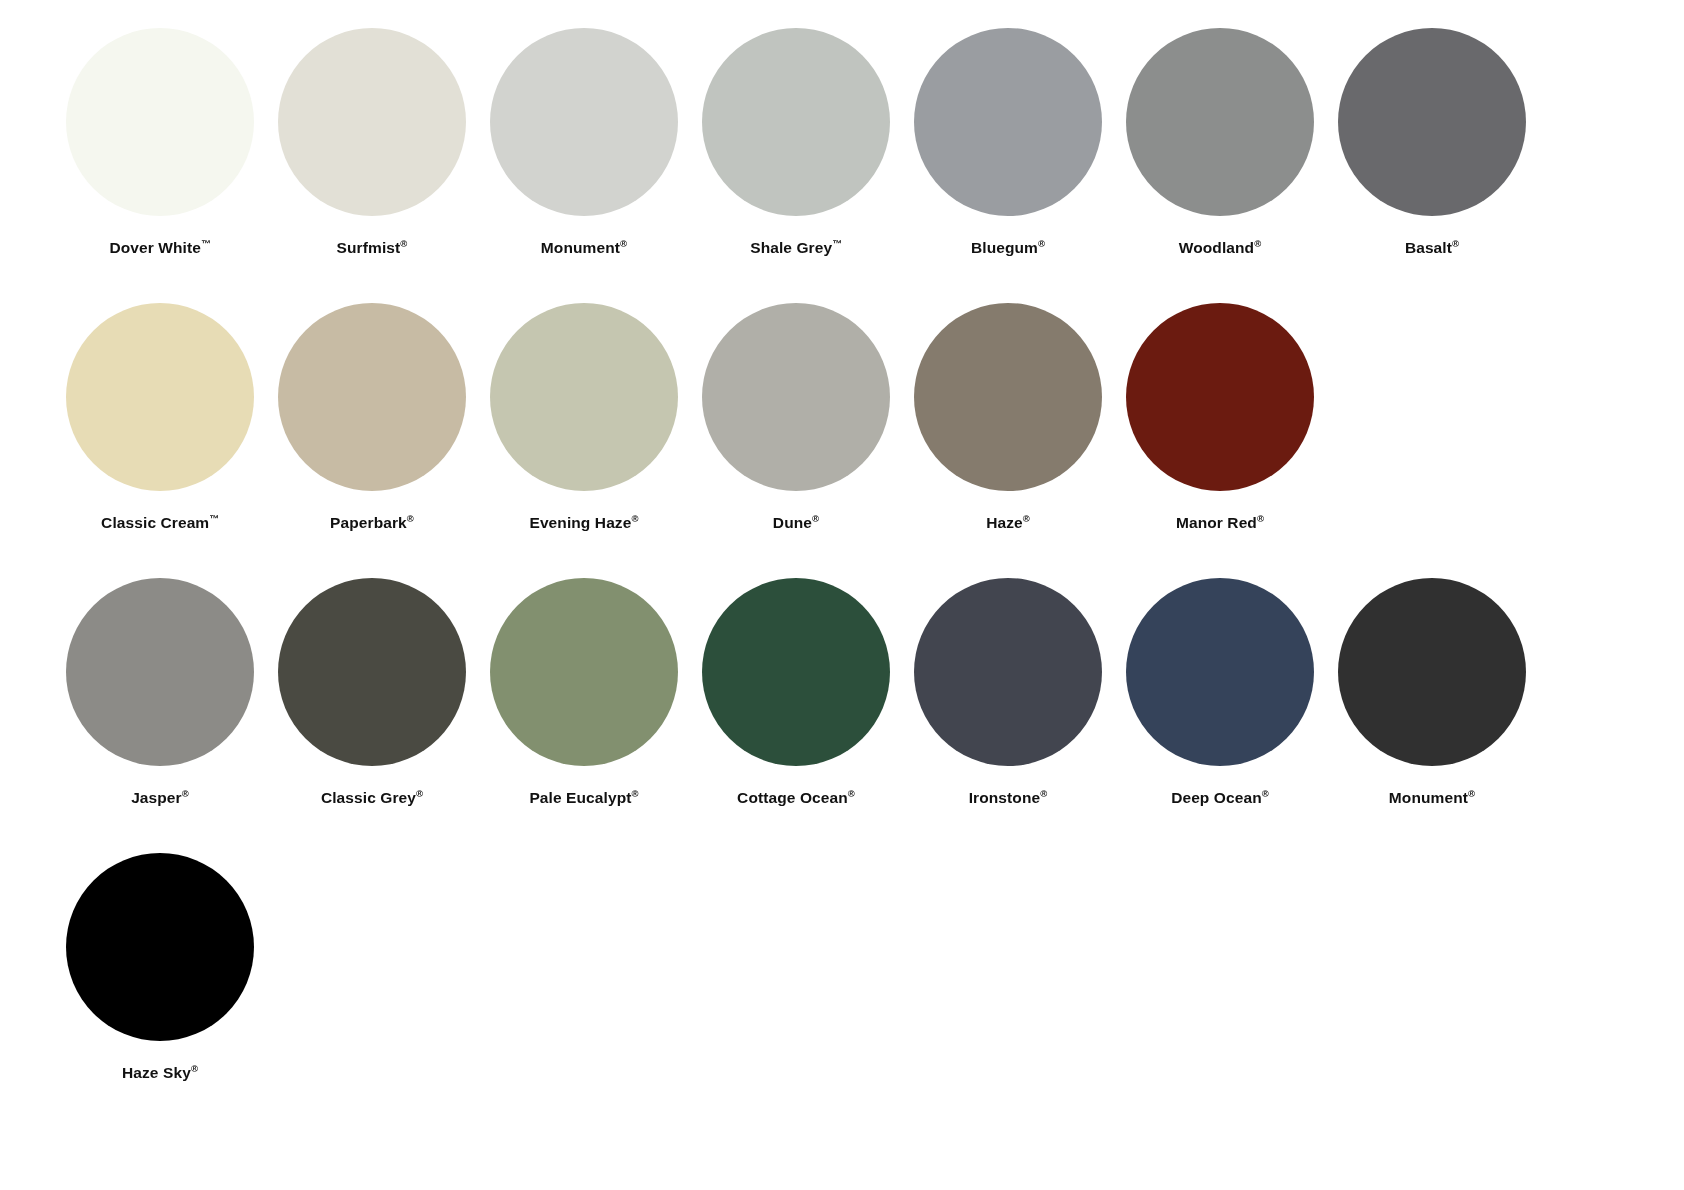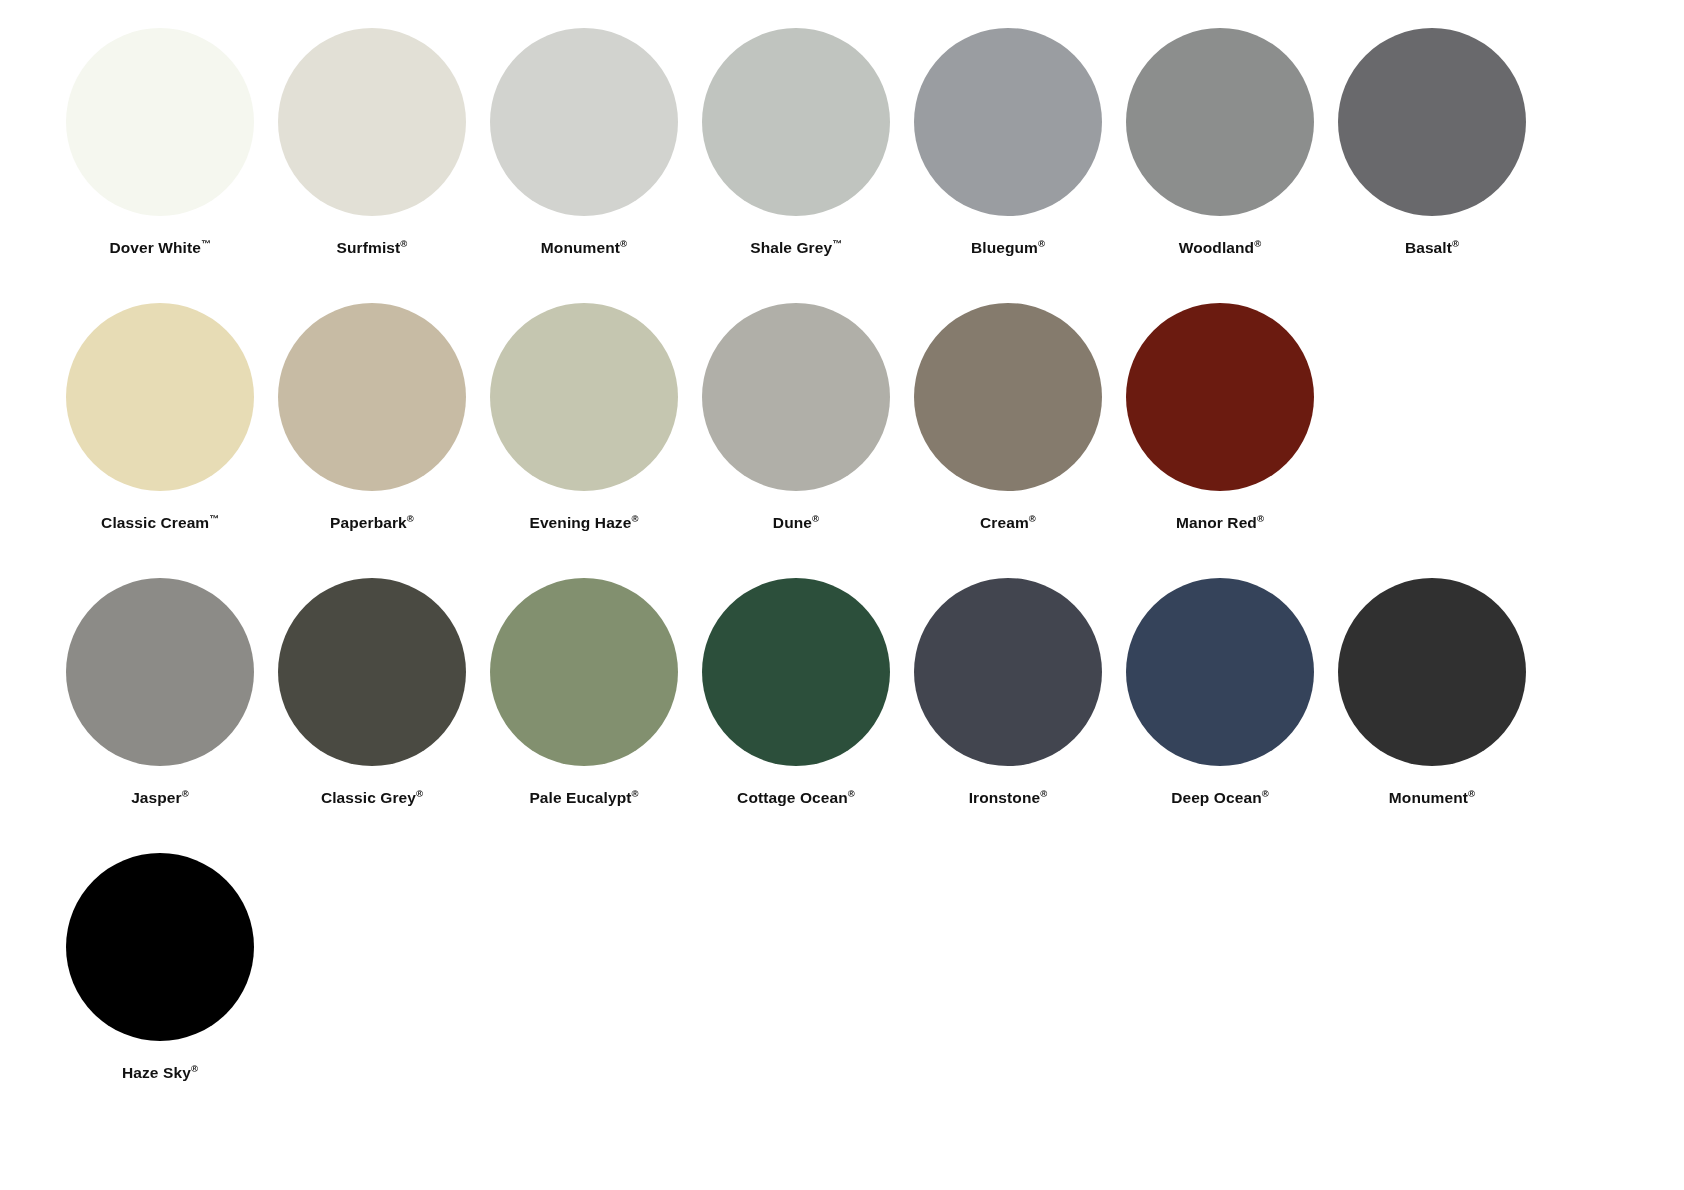--- a/index.html
+++ b/index.html
@@ -114,21 +114,21 @@
       <div class="swatch-cell">
         <div class="swatch-circle" title="#c5c6b0" style="background: rgb(197, 198, 176);"></div>
         <div class="swatch-label"><span>Evening Haze</span><span class="tm-mark">®</span></div>
       </div>
       <div class="swatch-cell">
         <div class="swatch-circle" title="#b0afa8" style="background: rgb(176, 175, 168);"></div>
         <div class="swatch-label"><span>Dune</span><span class="tm-mark">®</span></div>
       </div>
       <div class="swatch-cell">
         <div class="swatch-circle" title="#857b6d" style="background: rgb(133, 123, 109);"></div>
-        <div class="swatch-label"><span>Cream</span><span class="tm-mark">®</span></div>
+        <div class="swatch-label"><span>Haze</span><span class="tm-mark">®</span></div>
       </div>
       <div class="swatch-cell">
         <div class="swatch-circle" title="#6b1b10" style="background: rgb(107, 27, 16);"></div>
         <div class="swatch-label"><span>Manor Red</span><span class="tm-mark">®</span></div>
       </div>
     </div>
     <div class="swatch-row">
       <div class="swatch-cell">
         <div class="swatch-circle" title="#8c8b87" style="background: rgb(140, 139, 135);"></div>
         <div class="swatch-label"><span>Jasper</span><span class="tm-mark">®</span></div>

